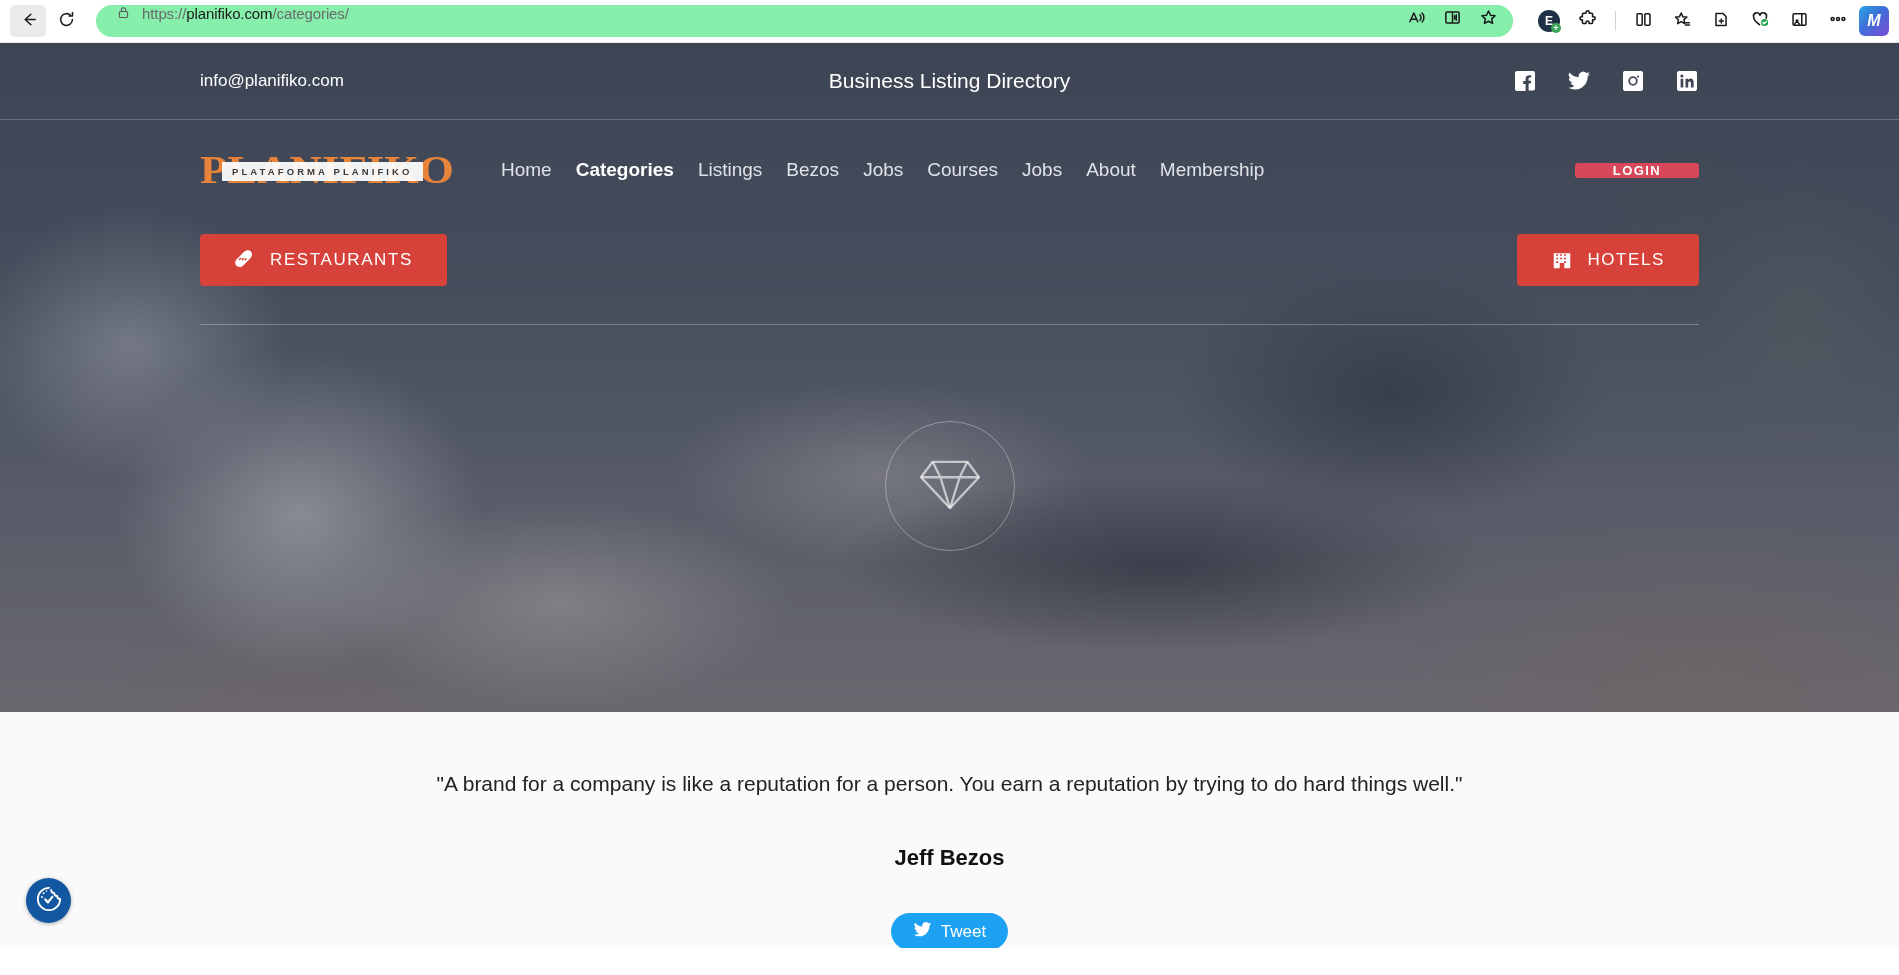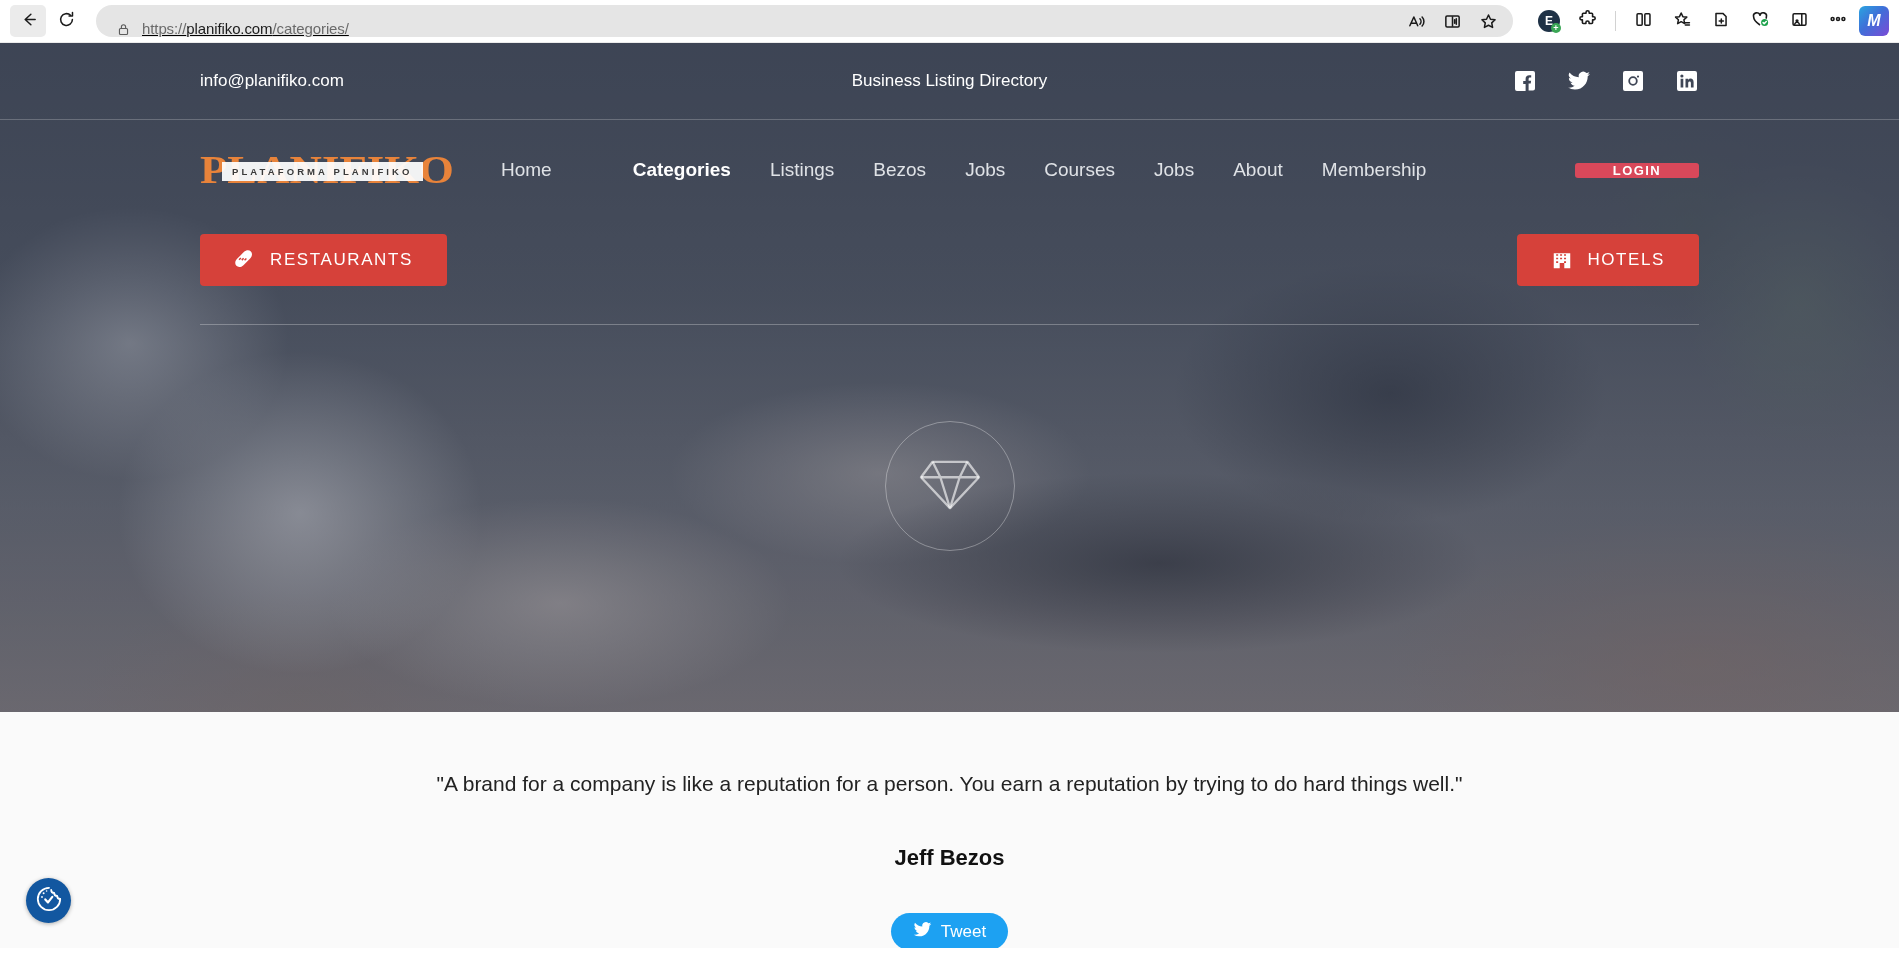--- a/index.html
+++ b/index.html
@@ -20,23 +20,23 @@
   .nav-btn {
     width: 36px; height: 32px; border-radius: 5px;
     display: flex; align-items: center; justify-content: center;
     flex: 0 0 auto; cursor: pointer;
   }
   .nav-btn.pressed { background: #ebebeb; }
   .nav-btn svg { stroke: #1b1b1b; fill: none; stroke-width: 1.6; }
 
   #address-bar {
     flex: 1 1 auto; height: 32px; margin: 0 8px 0 10px;
-    background: #e5e5e5; border-radius: 16px;
-    display: flex; align-items: flex-end;
-    padding: 0 6px 0 14px; position: relative; text-decoration: underline;
+    background: #86efac; border-radius: 16px;
+    display: flex; align-items: flex-start;
+    padding: 0 6px 0 14px; position: relative;
   }
   #address-bar .lockwrap { width: 26px; display:flex; align-items:center; justify-content:center; }
   #address-bar .urltext {
     font-size: 15px; color: #6a6a6a; white-space: nowrap;
     padding-left: 6px; letter-spacing: -0.1px;
   }
   #address-bar .urltext b { color: #1b1b1b; font-weight: 400; }
   .addr-icons { margin-left: auto; display: flex; align-items: center; gap: 2px; padding-right: 2px; }
   .addr-icons .nav-btn { width: 34px; height: 28px; }
 
@@ -100,21 +100,21 @@
   }
   #hero-inner { position: relative; z-index: 3; height: 100%; }
 
   
   #topbar {
     height: 76px; display: flex; align-items: center;
     padding: 0 200px; position: relative;
   }
   #topbar .email { color: #ffffff; font-size: 17px; }
   #topbar .tagline {
-    color: #ffffff; font-size: 17px;
+    color: #ffffff; font-size: 21px;
     position: absolute; left: 50%; transform: translateX(-50%);
   }
   #topbar .socials { margin-left: auto; display: flex; gap: 30px; align-items: center; }
   .social-icon { width: 24px; height: 24px; color: #ffffff; display:flex; cursor:pointer; }
   .social-icon svg { width: 100%; height: 100%; fill: currentColor; }
 
   #hero-divider-top {
     height: 1px; background: rgba(255,255,255,0.22);
     margin: 0 0px;
   }
@@ -133,26 +133,26 @@
     font-size: 40px; font-weight: bold; letter-spacing: 0px;
     color: #e8833a; line-height: 1; white-space: nowrap;
     transform: scaleX(1.12); transform-origin: left center;
   }
   #logo .sub {
     position: absolute; left: 22px; top: 16px;
     background: rgba(255,255,255,0.93);
     color: #3a3a3a; font-size: 9.5px; font-weight: bold;
     letter-spacing: 3.1px; padding: 4px 10px; white-space: nowrap;
   }
-  #mainnav { display: flex; align-items: center; gap: 39px; margin-left: 68px; text-align: right; }
+  #mainnav { display: flex; align-items: center; gap: 24px; margin-left: 68px; text-align: right; }
   .nav-link {
     color: #dfe2e6; font-size: 19px; text-decoration: none;
     white-space: nowrap; cursor: pointer;
   }
-  .nav-link.active { color: #ffffff; font-weight: bold; margin-left: 42px; }
+  .nav-link.active { color: #ffffff; font-weight: bold; }
   #login-btn {
     margin-left: auto;
     background: #d9485a; color: #ffffff;
     font-size: 13px; font-weight: bold; letter-spacing: 1.4px;
     padding: 0 38px; border: none; border-radius: 3px; cursor: pointer;
     white-space: nowrap;
   }
 
   
   #cat-row {

